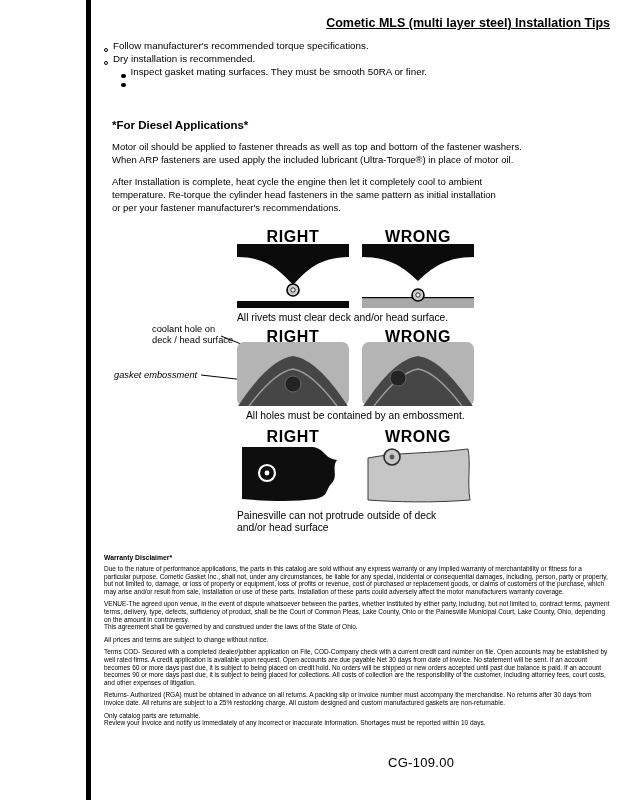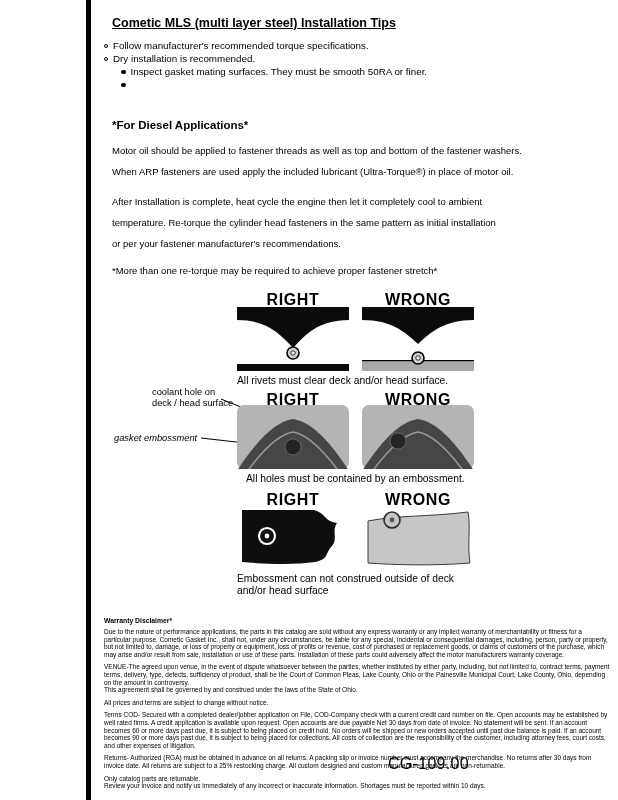--- a/index.html
+++ b/index.html
@@ -10,45 +10,45 @@
     font-family: "Liberation Sans", sans-serif;
     color: #000;
     position: relative;
     overflow: hidden;
   }
   .page { position: absolute; inset: 0; background: #fff; }
   .left-rule { position: absolute; left: 86px; top: 0; width: 5px; height: 800px; background: #000; }
 
   .content { position: absolute; left: 104px; top: 16px; width: 506px; }
 
-  .title { font-size: 12.5px; font-weight: bold; text-decoration: underline; margin: 0 0 9px 8px; }
+  .title { font-size: 12.5px; font-weight: bold; text-decoration: underline; margin: 0 0 9px 8px; text-align: right; }
 
-  .bullet { display: flex; font-size: 9.8px; line-height: 13px; }
+  .bullet { display: flex; font-size: 9.8px; line-height: 13px; align-items: flex-end; }
   .bullet .mk { flex: 0 0 auto; width: 4px; height: 4px; border-radius: 50%; margin: 4.5px 5px 0 0; }
   .mk.hollow { border: 1px solid #000; }
   .mk.filled { background: #000; width: 4.5px; height: 4.5px; }
   .bullet.sub { margin-left: 17px; }
 
   .section-heading { font-size: 11.5px; font-weight: bold; margin: 32px 0 0 8px; }
-  .para { font-size: 9.5px; line-height: 21px; margin: 9px 0 0 8px; white-space: pre-line; }
+  .para { font-size: 9.5px; line-height: 13px; margin: 9px 0 0 8px; white-space: pre-line; }
   .note { font-size: 9.5px; line-height: 13px; margin: 10px 0 0 8px; }
 
   .diagrams { position: relative; height: 310px; margin-top: 14px; }
   .dg-label { position: absolute; width: 112px; text-align: center; font-size: 16px; letter-spacing: 0.6px; font-weight: bold; }
   .dg-panel { position: absolute; width: 112px; height: 64px; }
   .dg-panel svg { display: block; width: 112px; height: 64px; }
   .dg-caption { position: absolute; font-size: 10.3px; line-height: 12px; white-space: pre-line; }
   .callout { position: absolute; font-size: 9.3px; line-height: 10.5px; white-space: pre-line; }
   .callout-lines { position: absolute; left: 0; top: 0; pointer-events: none; }
 
   .disclaimer { margin-top: 16px; width: 506px; }
   .disclaimer .d-head { font-size: 6.8px; font-weight: bold; margin: 0 0 4px 0; }
   .disclaimer p { font-size: 6.5px; line-height: 7.6px; margin: 0 0 5px 0; white-space: pre-line; }
 
-  .footer-code { position: absolute; left: 388px; top: 755px; font-size: 16px; letter-spacing: 0.3px; }
+  .footer-code { position: absolute; left: 388px; top: 755px; font-size: 13px; letter-spacing: 0.3px; }
 </style>
 </head>
 <body>
 
 <div class="page">
   <div class="left-rule"></div>
 
   <div class="content">
 
     <h1 class="title">Cometic MLS (multi layer steel) Installation Tips</h1>
@@ -68,21 +68,20 @@
     <div class="bullet sub">
       <span class="mk filled"></span>
     </div>
 
     <div class="section-heading">*For Diesel Applications*</div>
     <div class="para">Motor oil should be applied to fastener threads as well as top and bottom of the fastener washers.
 When ARP fasteners are used apply the included lubricant (Ultra-Torque®) in place of motor oil.</div>
     <div class="para">After Installation is complete, heat cycle the engine then let it completely cool to ambient
 temperature. Re-torque the cylinder head fasteners in the same pattern as initial installation
 or per your fastener manufacturer's recommendations.</div>
-    <div class="note">*More than one re-torque may be required to achieve proper fastener stretch*</div>
 
     <div class="diagrams">
 
       <svg class="callout-lines" width="506" height="310" viewBox="0 0 506 310">
         <line x1="117" y1="108" x2="172" y2="130" stroke="#000" stroke-width="1"></line>
         <line x1="97" y1="147" x2="150" y2="153" stroke="#000" stroke-width="1"></line>
       </svg>
 
       <div class="dg-label" style="left:133px; top:0;">RIGHT</div>
       <div class="dg-label" style="left:258px; top:0;">WRONG</div>
@@ -145,21 +144,21 @@
         </svg>
       </div>
       <div class="dg-panel" style="left:258px; top:214px;">
         <svg viewBox="0 0 112 64">
           <rect x="0" y="0" width="112" height="64" fill="#ffffff"></rect>
           <path d="M6,16 C36,10 66,12 106,7 C109,22 105,40 108,58 C70,61 34,60 6,58 Z" fill="#c6c6c6" stroke="#3a3a3a" stroke-width="1"></path>
           <circle cx="30" cy="15" r="8" fill="#c6c6c6" stroke="#2a2a2a" stroke-width="1.6"></circle>
           <circle cx="30" cy="15" r="2.4" fill="#555555"></circle>
         </svg>
       </div>
-      <div class="dg-caption" style="left:133px; top:282px;">Embossment can not construed outside of deck
+      <div class="dg-caption" style="left:133px; top:282px;">Painesville can not protrude outside of deck
 and/or head surface</div>
     </div>
 
     <div class="disclaimer">
       <div class="d-head">Warranty Disclaimer*</div>
       <p>Due to the nature of performance applications, the parts in this catalog are sold without any express warranty or any implied warranty of merchantability or fitness for a particular purpose.  Cometic Gasket Inc., shall not, under any circumstances, be liable for any special, incidental or consequential damages, including, person, party or property, but not limited to, damage, or loss of property or equipment, loss of profits or revenue, cost of purchased or replacement goods, or claims of customers of the purchase, which may arise and/or result from sale, installation or use of these parts.  Installation of these parts could adversely affect the motor manufacturers warranty coverage.</p>
       <p>VENUE-The agreed upon venue, in the event of dispute whatsoever between the parties, whether instituted by either party, including, but not limited to, contract terms, payment terms, delivery, type, defects, sufficiency of product, shall be the Court of Common Pleas, Lake County, Ohio or the Painesville Municipal Court, Lake County, Ohio, depending on the amount in controversy.
 This agreement shall be governed by and construed under the laws of the State of Ohio.</p>
       <p>All prices and terms are subject to change without notice.</p>
       <p>Terms COD- Secured with a completed dealer/jobber application on File, COD-Company check with a current credit card number on file.  Open accounts may be established by well rated firms.  A credit application is available upon request.  Open accounts are due payable Net 30 days from date of invoice.  No statement will be sent.  If an account becomes 60 or more days past due, it is subject to being placed on credit hold.  No orders will be shipped or new orders accepted until past due balance is paid.  If an account becomes 90 or more days past due, it is subject to being placed for collections.  All costs of collection are the responsibility of the customer, including attorney fees, court costs, and other expenses of litigation.</p>

